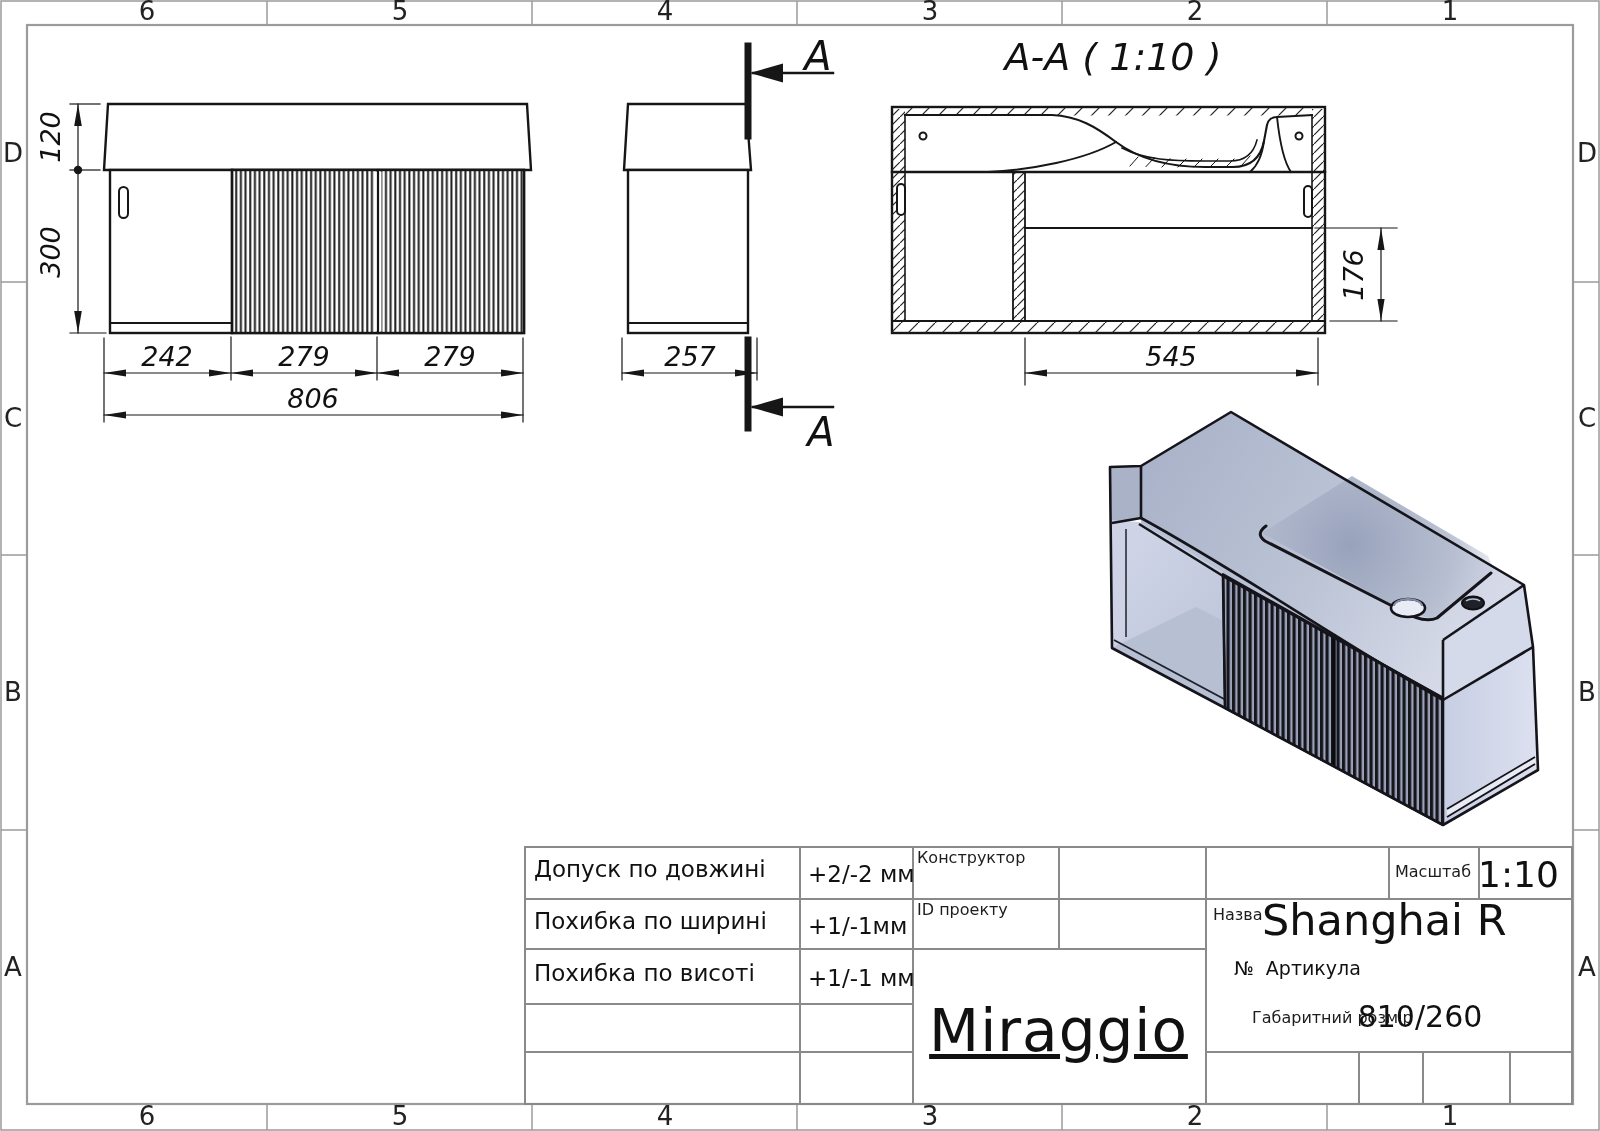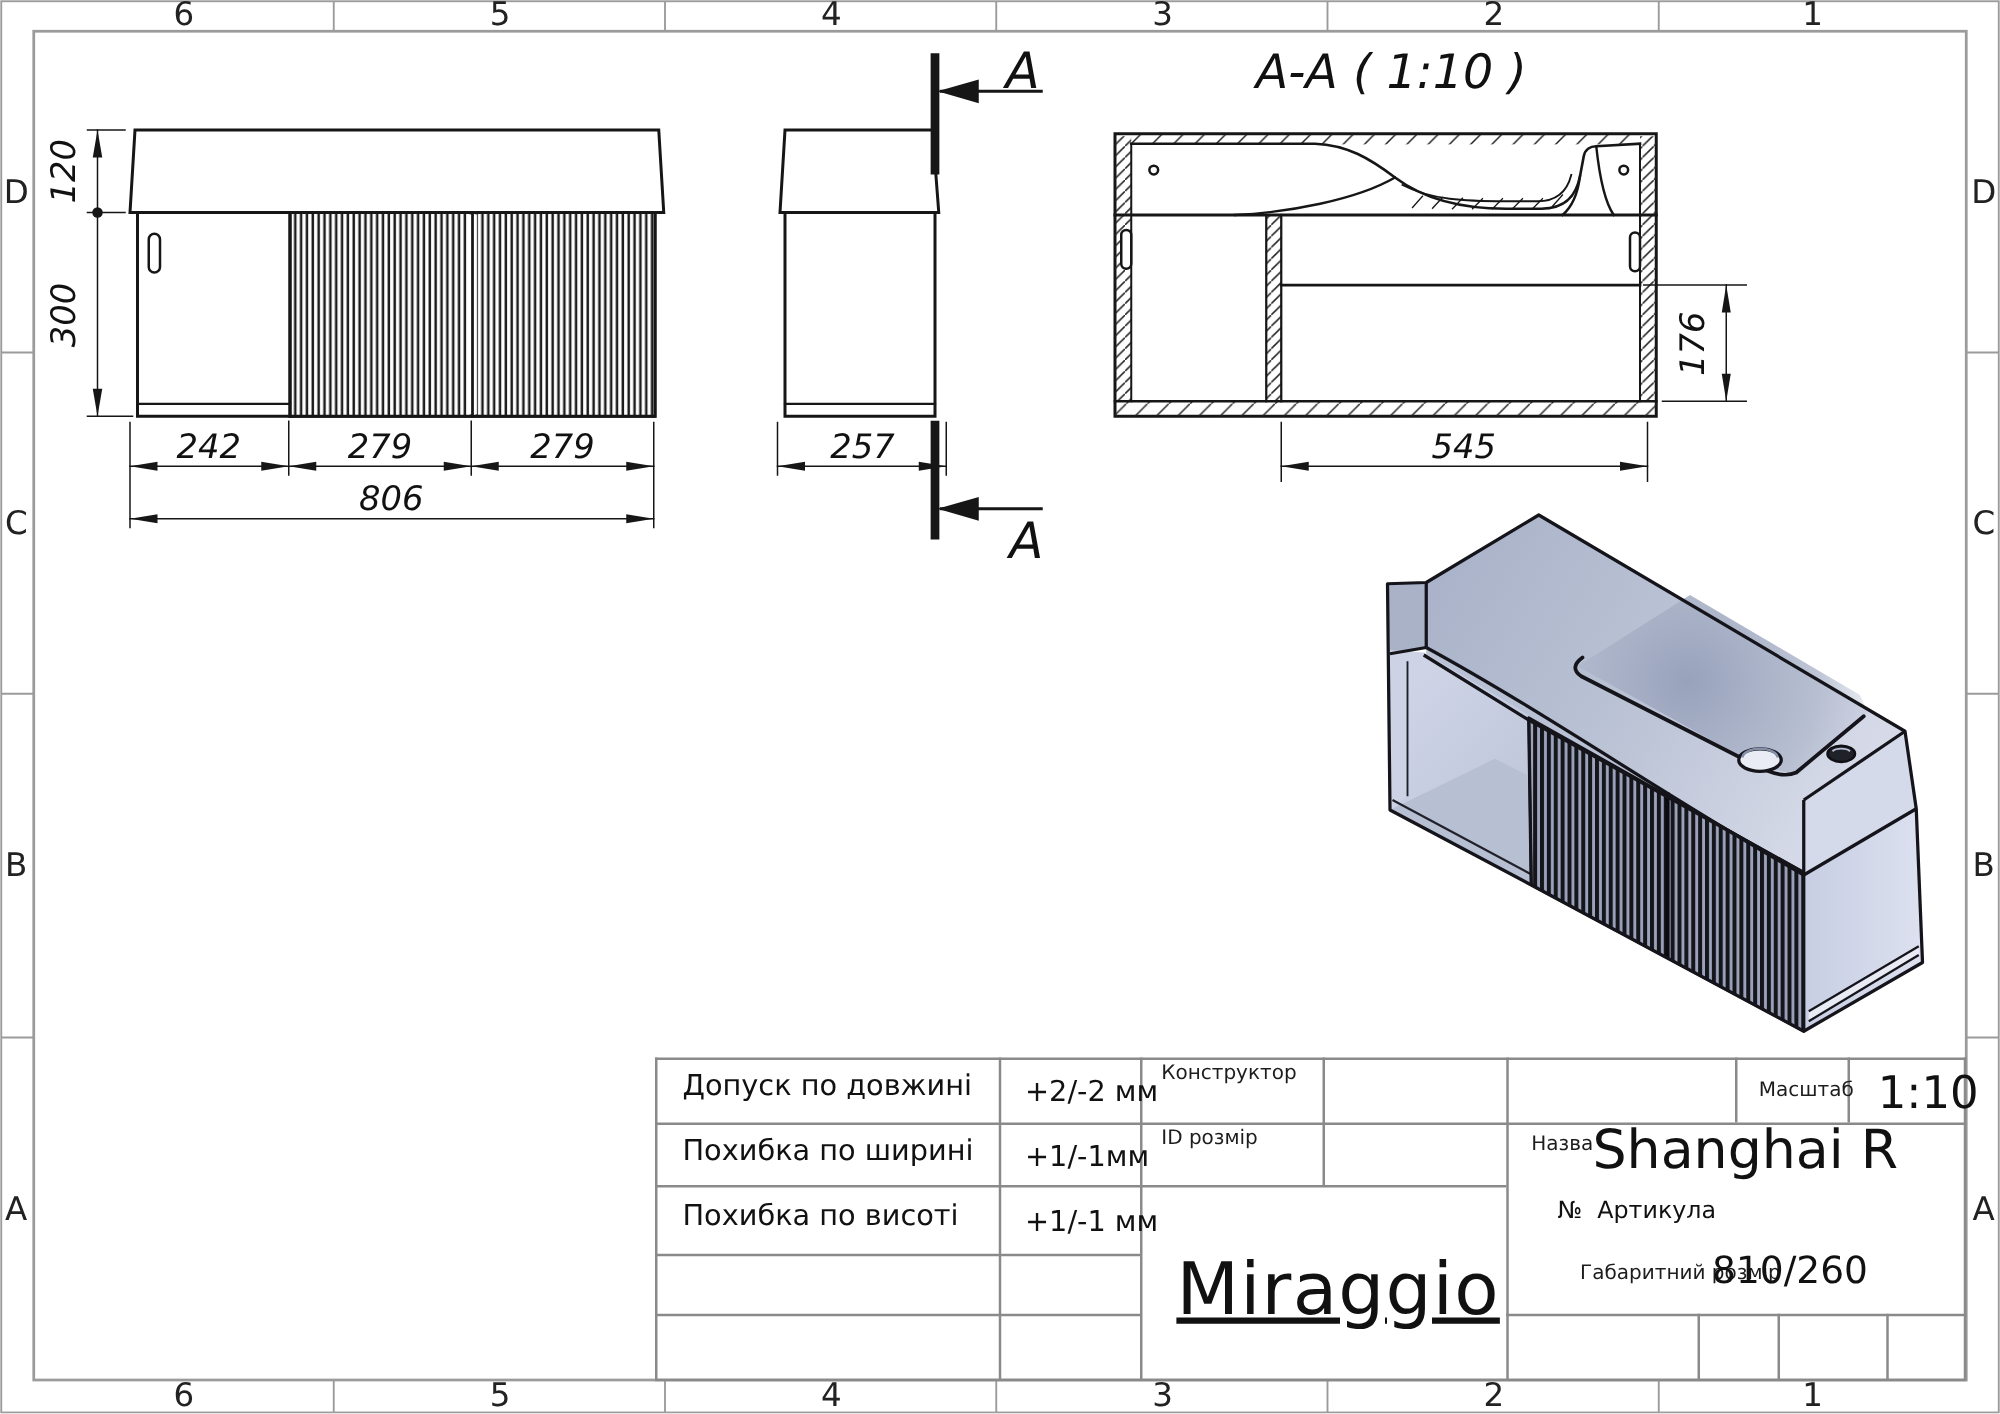--- a/index.html
+++ b/index.html
@@ -4,27 +4,27 @@
 <style>
   :root{
     --line:#161616; --frame:#9b9b9b; --tbline:#8a8a8a; --txt:#111111;
   }
   html,body{margin:0;padding:0;background:#ffffff;}
   .canvas{position:relative;width:1600px;height:1131px;background:#fff;overflow:hidden;
           font-family:"DejaVu Sans", sans-serif;color:var(--txt);}
   .canvas svg{position:absolute;left:0;top:0;}
   
   .tb-line{position:absolute;background:var(--tbline);}
-  .tb-text{position:absolute;white-space:pre;line-height:1.1;margin-left:12px;}
+  .tb-text{position:absolute;white-space:pre;line-height:1.1;}
   .t-tol{font-size:23px;}
   .t-val{font-size:23px;}
   .t-sm{font-size:16px;color:#1d1d1d;text-align:center;}
   .t-md{font-size:19px;}
   .t-name{font-size:43px;text-align:left;}
-  .t-scale{font-size:36px;text-align:right;}
+  .t-scale{font-size:36px;text-align:left;}
   .t-size{font-size:30px;text-align:center;}
   .t-logo{font-size:58px;text-align:center;letter-spacing:1px;text-decoration:underline;}
   
   text{font-family:"DejaVu Sans", sans-serif;}
   .dim{font-style:italic;font-size:27px;fill:#111;}
   .dim-big{font-style:italic;font-size:38px;fill:#111;}
   .cut{font-style:italic;font-size:40px;fill:#111;}
   .grid-lbl{font-size:26px;fill:#222;}
 </style>
 </head>
@@ -317,21 +317,21 @@
   <div class="tb-line" style="left:524px;top:1103px;width:1049px;height:1.6px"></div>
 
   <div class="tb-text t-tol" style="left:534px;top:857px">Допуск по довжині</div>
   <div class="tb-text t-val" style="left:808px;top:862px">+2/-2 мм</div>
   <div class="tb-text t-tol" style="left:534px;top:909px">Похибка по ширині</div>
   <div class="tb-text t-val" style="left:808px;top:914px">+1/-1мм</div>
   <div class="tb-text t-tol" style="left:534px;top:961px">Похибка по висоті</div>
   <div class="tb-text t-val" style="left:808px;top:966px">+1/-1 мм</div>
 
   <div class="tb-text t-sm" style="left:917px;top:849px">Конструктор</div>
-  <div class="tb-text t-sm" style="left:917px;top:901px">ID розмір</div>
+  <div class="tb-text t-sm" style="left:917px;top:901px">ID проекту</div>
   <div class="tb-text t-logo" style="left:912px;top:1000px;width:293px">Miraggio</div>
 
   <div class="tb-text t-sm" style="left:1388px;top:863px;width:90px;">Масштаб</div>
   <div class="tb-text t-scale" style="left:1478px;top:855px;width:93px">1:10</div>
   <div class="tb-text t-sm" style="left:1213px;top:906px">Назва</div>
   <div class="tb-text t-name" style="left:1262px;top:897px;width:300px">Shanghai R</div>
   <div class="tb-text t-md" style="left:1234px;top:958px">№  Артикула</div>
   <div class="tb-text t-sm" style="left:1252px;top:1009px">Габаритний розмір</div>
   <div class="tb-text t-size" style="left:1330px;top:1000px;width:180px">810/260</div>
 </div>

